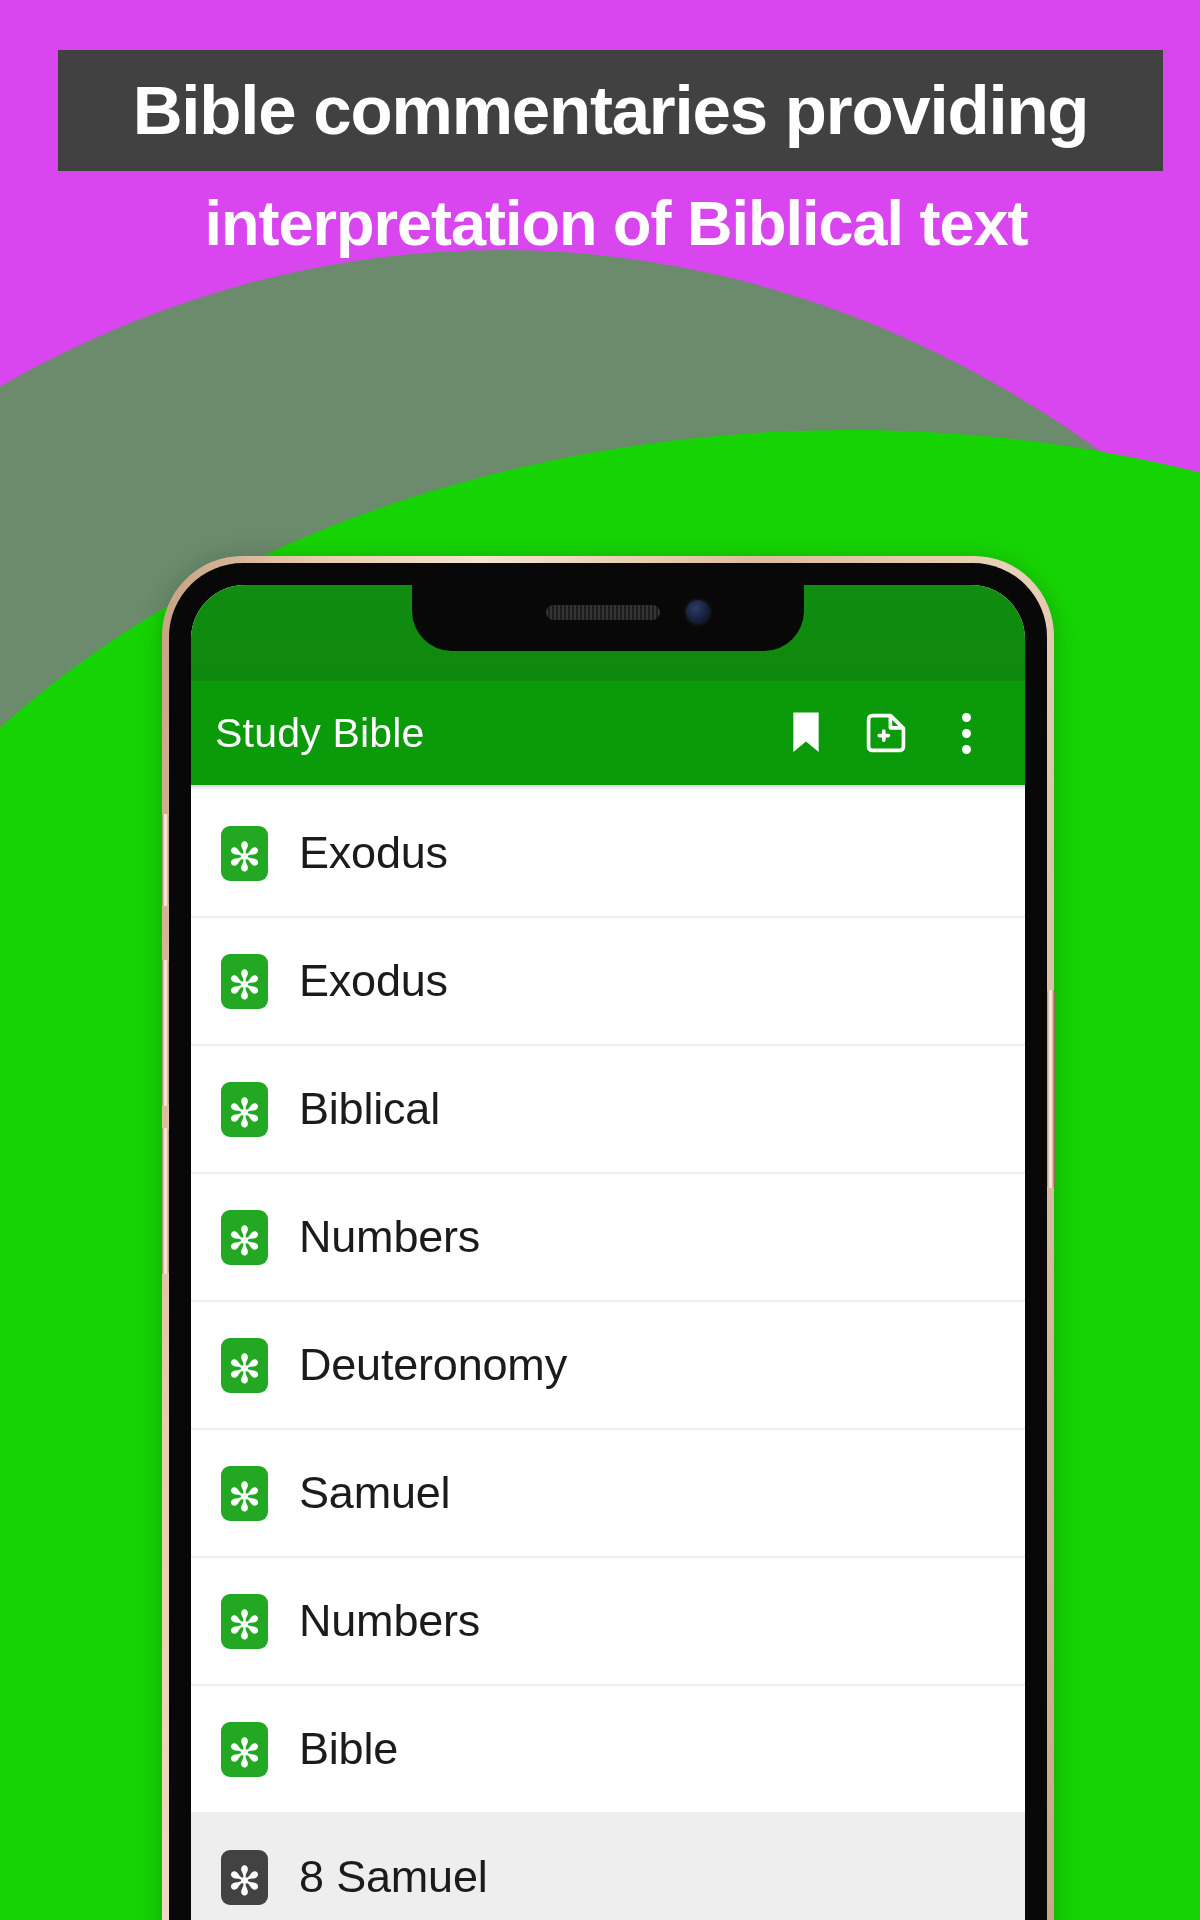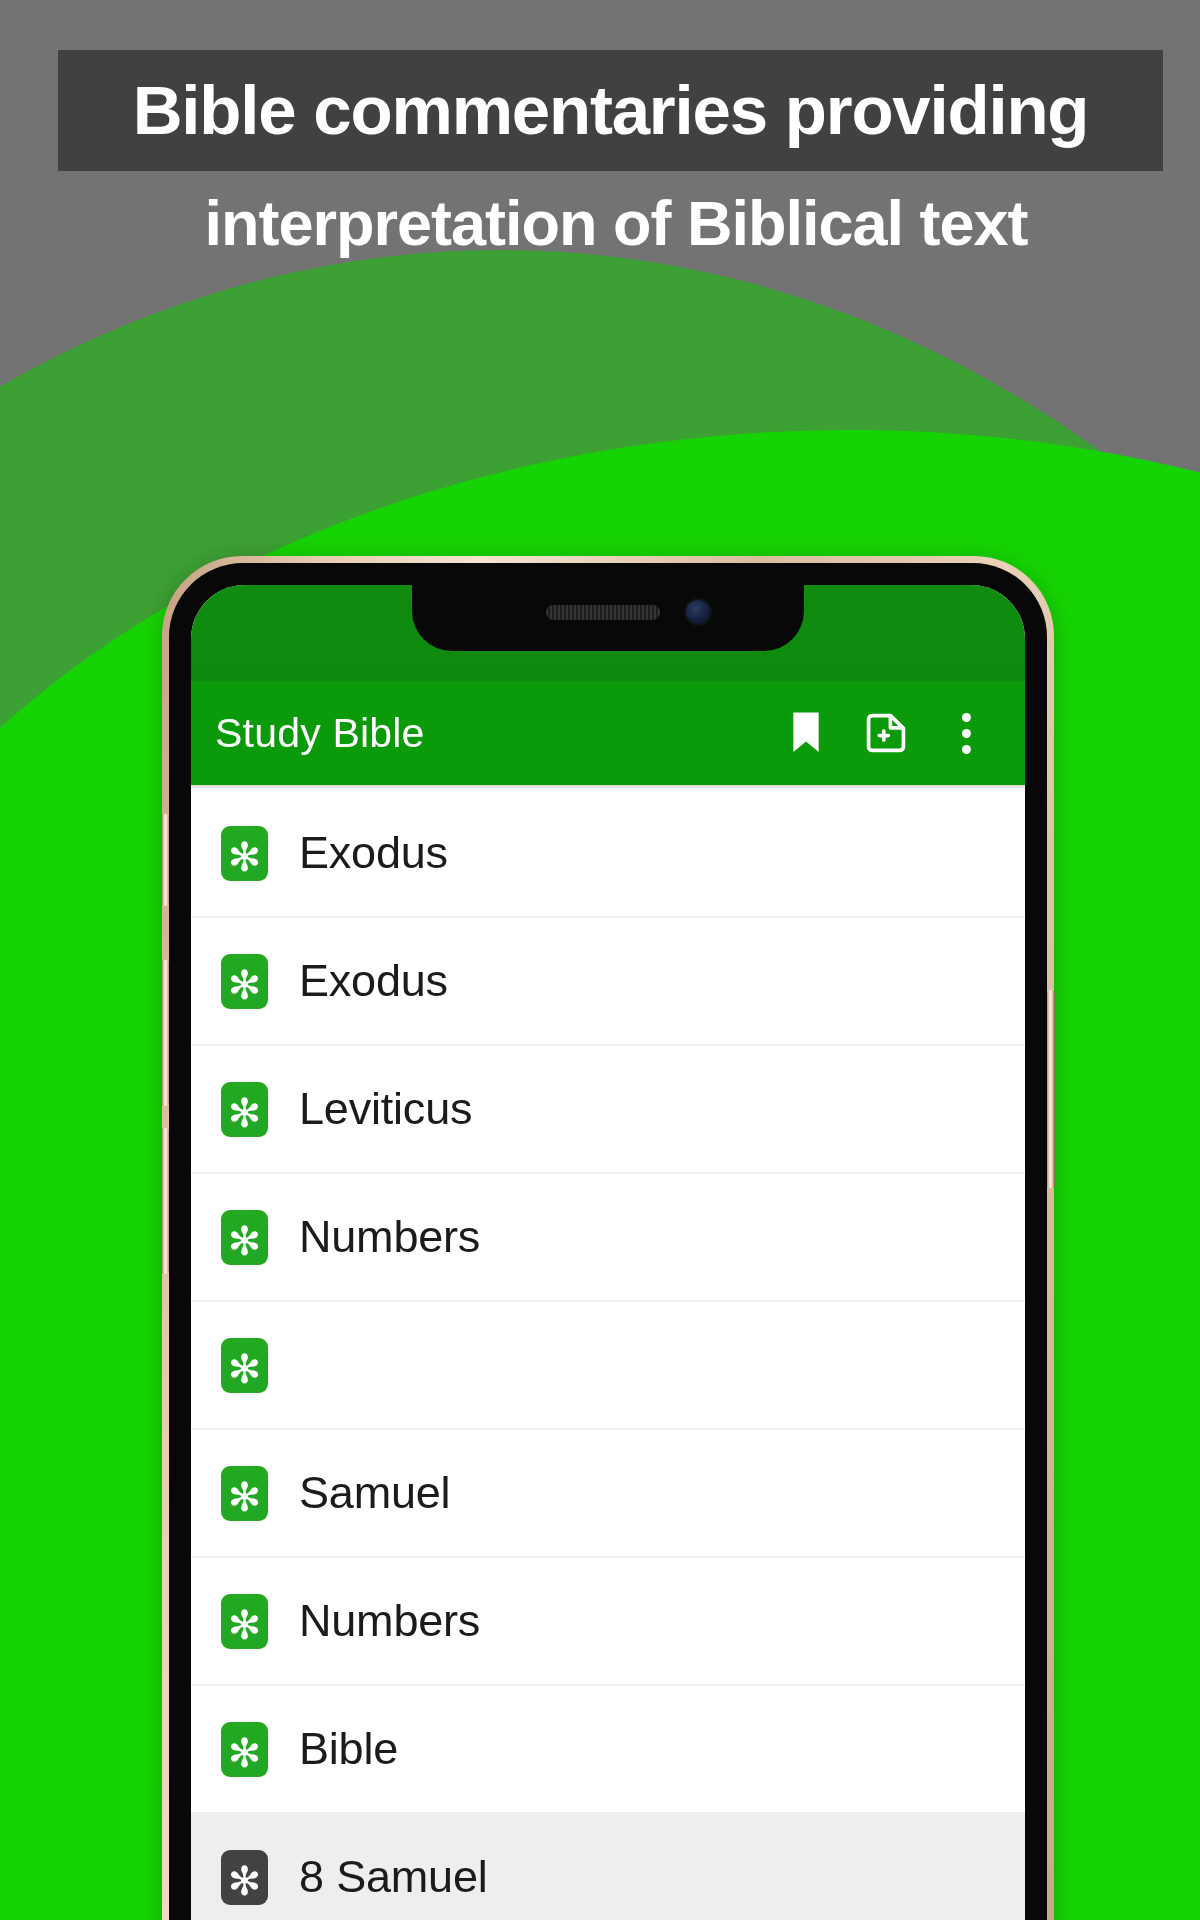--- a/index.html
+++ b/index.html
@@ -8,21 +8,21 @@
     width: 1200px;
     height: 1920px;
     overflow: hidden;
     font-family: "Liberation Sans", sans-serif;
   }
 
   #stage {
     position: relative;
     width: 1200px;
     height: 1920px;
-    background: #737373;
+    background: #d946ef;
     overflow: hidden;
     text-decoration: underline;
   }
 
   
   .bg-swoosh {
     position: absolute;
     left: -250px;
     top: 430px;
     width: 2200px;
@@ -298,28 +298,29 @@
             <div class="book-row">
               <div class="book-badge">✻</div>
               <div class="book-label">Exodus</div>
             </div>
             <div class="book-row">
               <div class="book-badge">✻</div>
               <div class="book-label">Exodus</div>
             </div>
             <div class="book-row">
               <div class="book-badge">✻</div>
-              <div class="book-label">Leviticus</div>
+              <div class="book-label">Biblical</div>
             </div>
             <div class="book-row">
               <div class="book-badge">✻</div>
               <div class="book-label">Numbers</div>
             </div>
             <div class="book-row">
               <div class="book-badge">✻</div>
+              <div class="book-label">Deuteronomy</div>
             </div>
             <div class="book-row">
               <div class="book-badge">✻</div>
               <div class="book-label">Samuel</div>
             </div>
             <div class="book-row">
               <div class="book-badge">✻</div>
               <div class="book-label">Numbers</div>
             </div>
             <div class="book-row">

